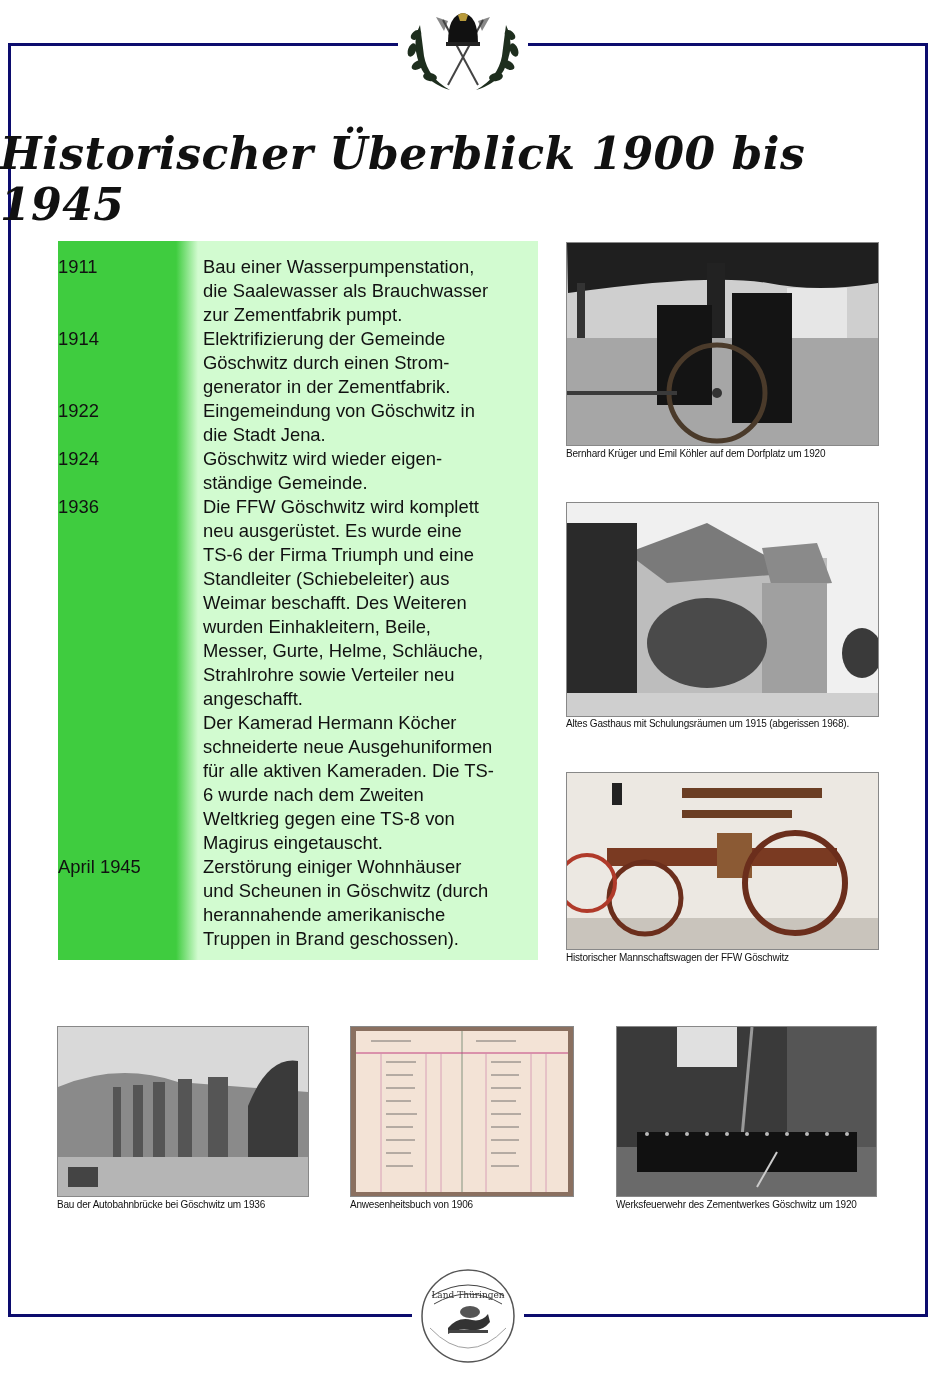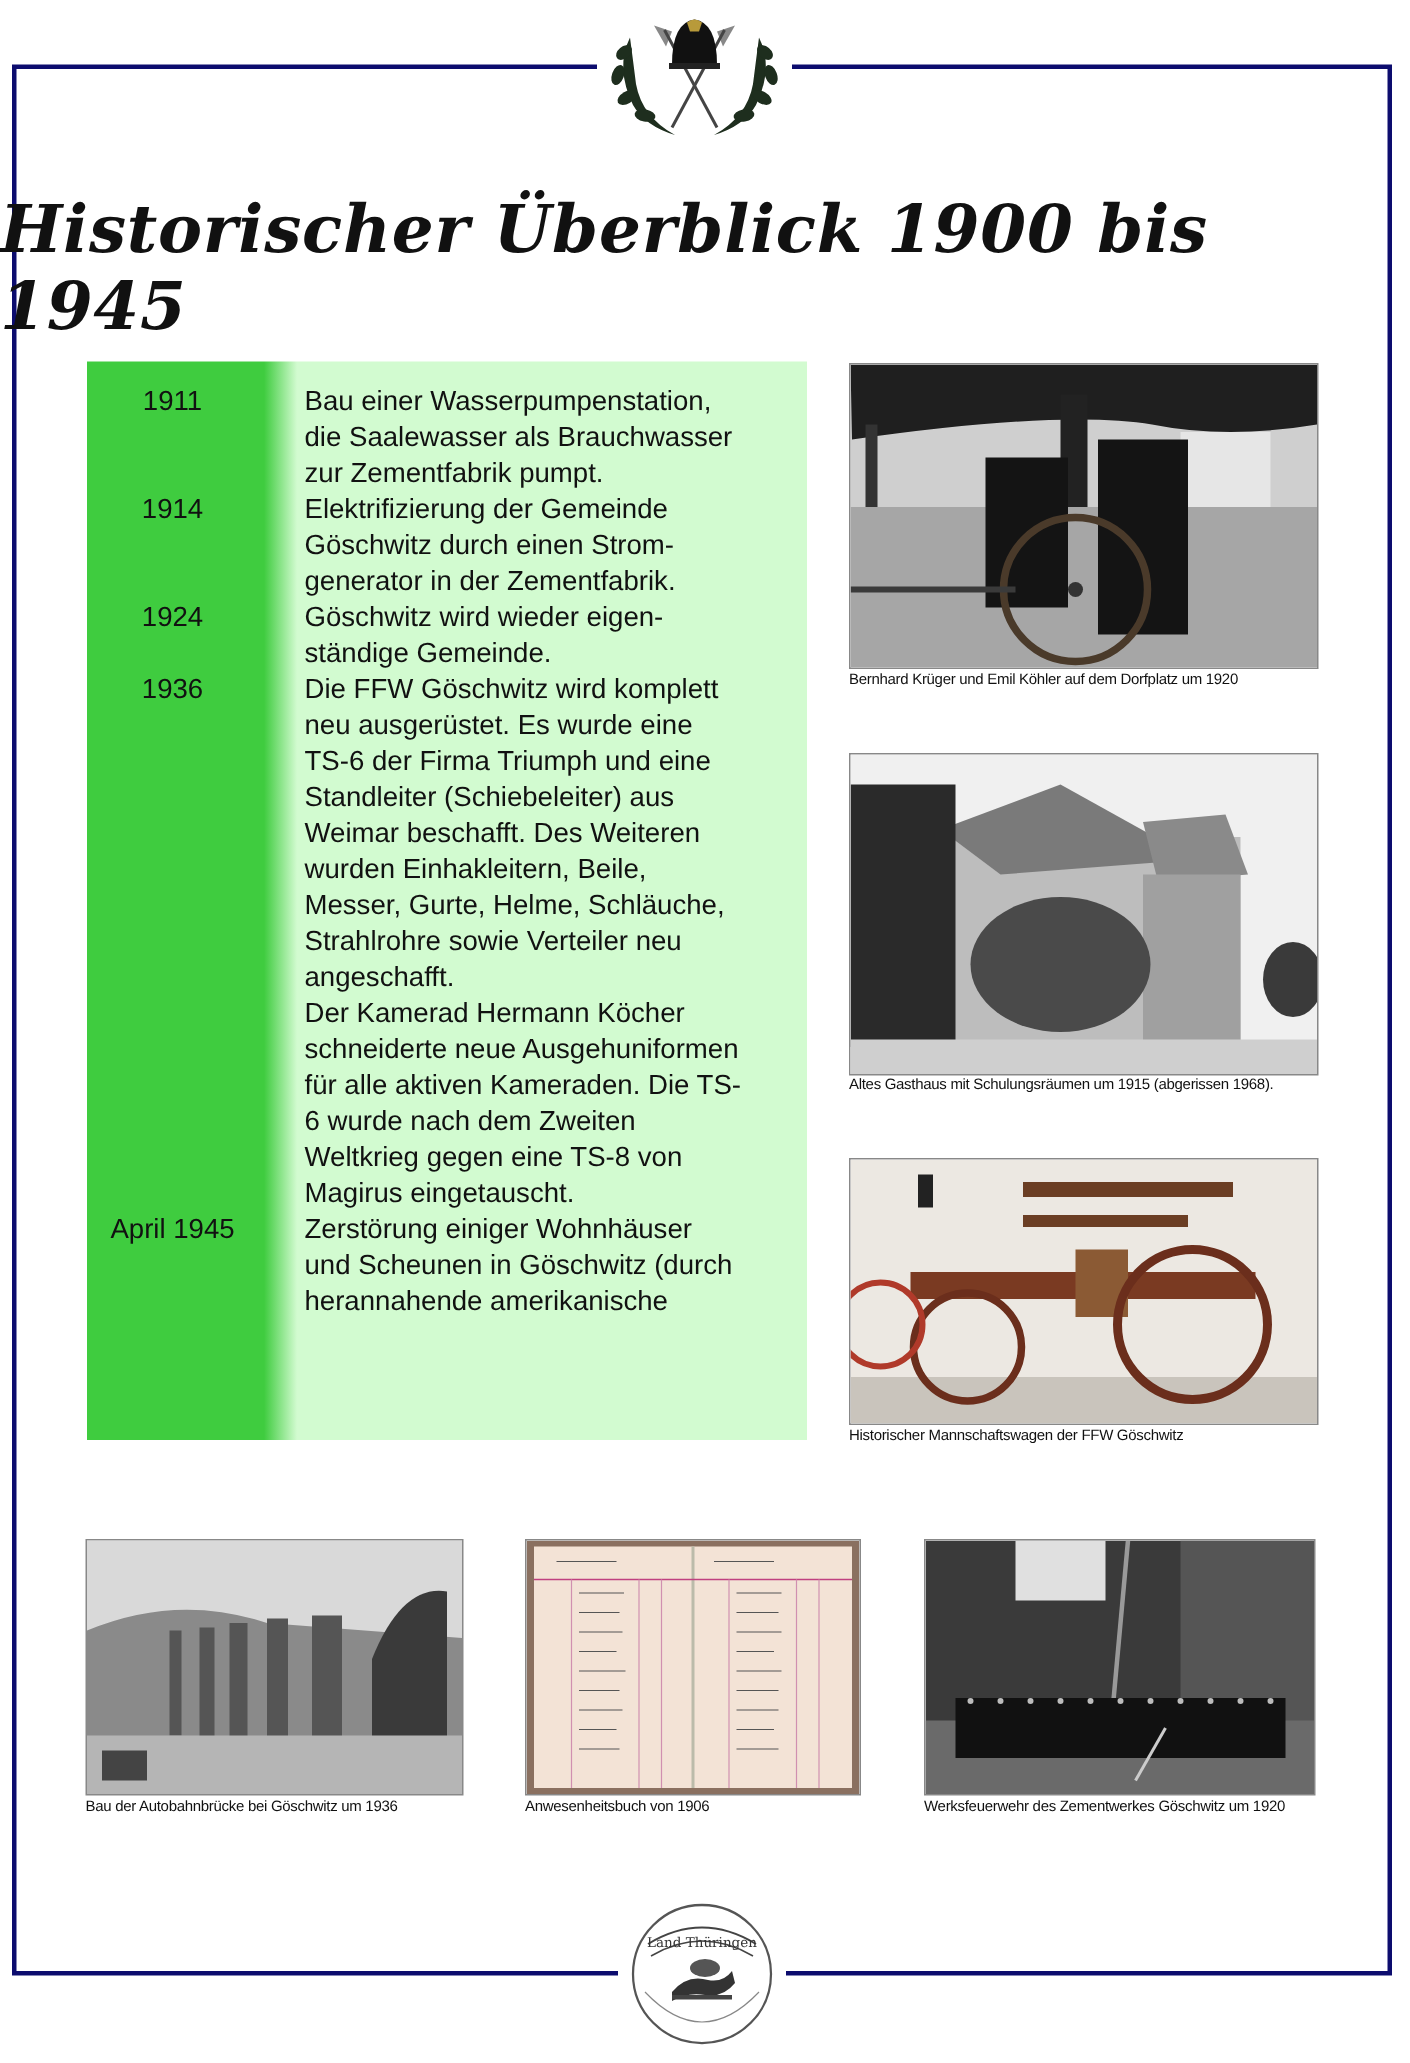--- a/index.html
+++ b/index.html
@@ -4,21 +4,21 @@
 <style>
   html, body { margin:0; padding:0; background:#fff; }
   body { width:940px; height:1375px; position:relative; overflow:hidden; font-family:"Liberation Sans", sans-serif; }
   .frame { position:absolute; left:8px; top:43px; width:914px; height:1268px; border:3px solid #0c0c6e; box-sizing:content-box; }
   .emblem-top { position:absolute; left:398px; top:5px; width:130px; height:90px; background:#fff; }
   .emblem-bot { position:absolute; left:412px; top:1262px; width:112px; height:108px; background:#fff; }
   .title { position:absolute; left:0; top:128px; width:940px; text-align:left; font-family:"DejaVu Serif", serif; font-weight:bold; font-size:44px; color:#111; letter-spacing:0.5px; font-style:italic; }
   .timeline { position:absolute; left:58px; top:241px; width:480px; height:719px;
     background:linear-gradient(to right, #3fcc3f 0px, #3fcc3f 118px, #d2fbd0 140px, #d2fbd0 100%); }
   .entry { display:flex; font-size:18.4px; line-height:24px; color:#111; }
-  .entry .year { width:114px; text-align:center; padding-right:31px; flex:none; }
+  .entry .year { width:114px; text-align:left; padding-right:31px; flex:none; }
   .entry .text { width:320px; }
   .entries { position:absolute; left:0; top:14px; }
   .photo { position:absolute; border:1px solid #888; overflow:hidden; }
   .caption { position:absolute; font-size:10px; color:#111; white-space:nowrap; letter-spacing:-0.2px; }
 </style>
 </head>
 <body>
 
 <div class="frame"></div>
 
@@ -57,20 +57,27 @@
         <div>die Saalewasser als Brauchwasser</div>
         <div>zur Zementfabrik pumpt.</div>
       </div>
     </div>
     <div class="entry">
       <div class="year">1914</div>
       <div class="text">
         <div>Elektrifizierung der Gemeinde</div>
         <div>Göschwitz durch einen Strom-</div>
         <div>generator in der Zementfabrik.</div>
+      </div>
+    </div>
+    <div class="entry">
+      <div class="year">1922</div>
+      <div class="text">
+        <div>Eingemeindung von Göschwitz in</div>
+        <div>die Stadt Jena.</div>
       </div>
     </div>
     <div class="entry">
       <div class="year">1924</div>
       <div class="text">
         <div>Göschwitz wird wieder eigen-</div>
         <div>ständige Gemeinde.</div>
       </div>
     </div>
     <div class="entry">
@@ -92,20 +99,21 @@
         <div>Weltkrieg gegen eine TS-8 von</div>
         <div>Magirus eingetauscht.</div>
       </div>
     </div>
     <div class="entry">
       <div class="year">April 1945</div>
       <div class="text">
         <div>Zerstörung einiger Wohnhäuser</div>
         <div>und Scheunen in Göschwitz (durch</div>
         <div>herannahende amerikanische</div>
+        <div>Truppen in Brand geschossen).</div>
       </div>
     </div>
   </div>
 </div>
 
 <div class="photo" style="left:566px;top:242px;width:311px;height:202px;">
   <svg width="311" height="202" viewBox="0 0 311 202">
     <rect width="311" height="202" fill="#9a9a9a"></rect>
     <rect y="0" width="311" height="95" fill="#cfcfcf"></rect>
     <rect x="220" y="45" width="60" height="50" fill="#e6e6e6"></rect>

